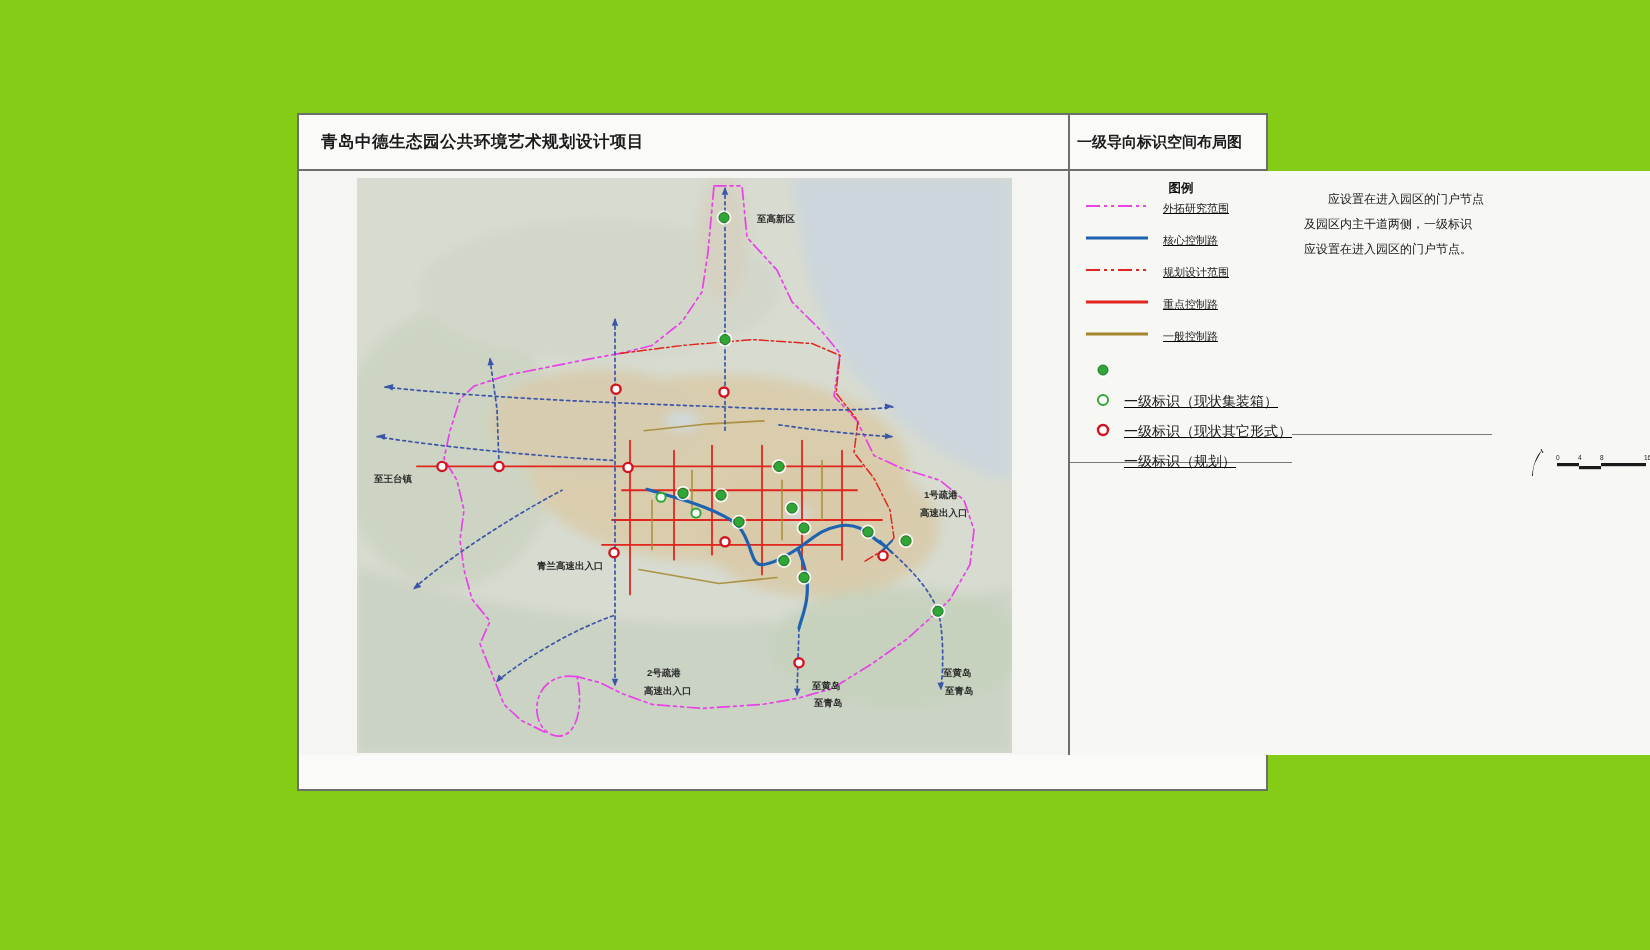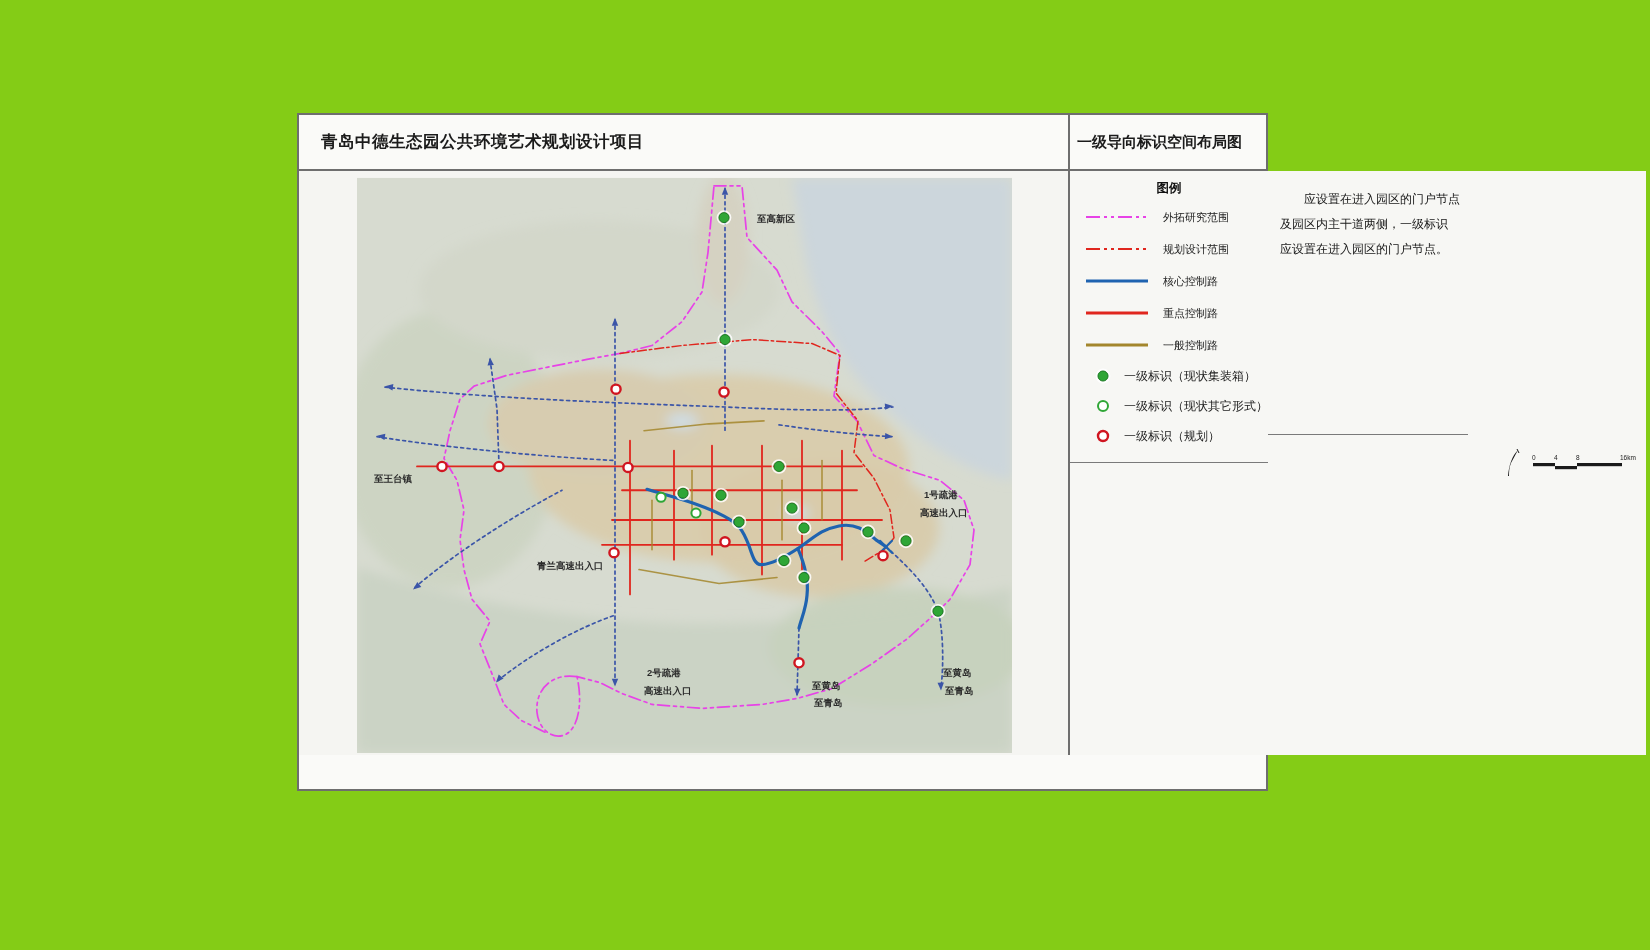--- a/index.html
+++ b/index.html
@@ -9,26 +9,26 @@
         background:#fafaf8;border:2px solid #6e6e6e;}
   .header{display:flex;height:56px;box-sizing:border-box;border-bottom:2px solid #6e6e6e;}
   .title-left{width:771px;box-sizing:border-box;border-right:2px solid #6e6e6e;display:flex;align-items:center;
         padding-left:22px;font-size:16.5px;font-weight:bold;color:#1b1b1b;letter-spacing:.5px;}
   .title-right{flex:1;display:flex;align-items:center;padding-left:7px;font-size:15px;font-weight:bold;color:#1b1b1b;}
   .bodyrow{display:flex;height:584px;}
   .map-cell{width:771px;box-sizing:border-box;border-right:2px solid #6e6e6e;background:#f5f5f2;position:relative;}
   .side-panel{flex:1;display:flex;flex-direction:row;background:#f7f7f4;}
   .legend-box{height:292px;box-sizing:border-box;border-bottom:1.5px solid #7a7a7a;padding-top:9px;}
   .legend-title{text-align:center;font-weight:bold;font-size:12.5px;color:#111;margin-bottom:4px;}
-  .legend-row{display:flex;align-items:center;height:32px;padding-left:13px;}
+  .legend-row{display:flex;height:32px;padding-left:13px;text-decoration:underline;}
   .legend-row.marker{height:30px;padding-left:24px;}
   .legend-row .swatch{width:68px;flex:0 0 68px;}
   .legend-row.marker .swatch{width:22px;flex:0 0 22px;}
   .legend-row .lab{font-size:11px;color:#1c1c1c;white-space:nowrap;margin-left:12px;}
-  .legend-row.marker .lab{margin-left:8px;font-size:12px;}
+  .legend-row.marker .lab{margin-left:8px;font-size:14px;margin-top:32px;}
   .note-box{height:264px;box-sizing:border-box;border-bottom:1.5px solid #7a7a7a;padding:16px 8px 0 12px;}
   .note-line{font-size:12px;line-height:25px;color:#161616;white-space:nowrap;}
   .note-line.indent{text-indent:2em;font-family:Liberation Serif, serif;}
   .nav-box{flex:1;display:flex;align-items:center;padding-left:26px;}
   .footer{height:32px;box-sizing:border-box;border-top:2px solid #6e6e6e;display:flex;align-items:center;
         justify-content:flex-end;padding-right:14px;font-size:14px;font-weight:bold;color:#222;}
   svg text{font-family:"Liberation Sans", sans-serif;}
 </style>
 </head>
 <body>
@@ -215,29 +215,29 @@
           <div class="legend-title">图例</div>
           <div id="legend-lines">
               <div class="legend-row">
                 <svg width="68" height="10" class="swatch">
                   <line x1="3" y1="5" x2="65" y2="5" stroke="#e743e7" stroke-width="2.2" stroke-dasharray="14 4 3 4 3 4"></line>
                 </svg>
                 <span class="lab">外拓研究范围</span>
               </div>
               <div class="legend-row">
                 <svg width="68" height="10" class="swatch">
+                  <line x1="3" y1="5" x2="65" y2="5" stroke="#1f63b0" stroke-width="2.8"></line>
+                </svg>
+                <span class="lab">核心控制路</span>
+              </div>
+              <div class="legend-row">
+                <svg width="68" height="10" class="swatch">
                   <line x1="3" y1="5" x2="65" y2="5" stroke="#e0261e" stroke-width="2.2" stroke-dasharray="14 4 3 4 3 4"></line>
                 </svg>
                 <span class="lab">规划设计范围</span>
-              </div>
-              <div class="legend-row">
-                <svg width="68" height="10" class="swatch">
-                  <line x1="3" y1="5" x2="65" y2="5" stroke="#1f63b0" stroke-width="2.8"></line>
-                </svg>
-                <span class="lab">核心控制路</span>
               </div>
               <div class="legend-row">
                 <svg width="68" height="10" class="swatch">
                   <line x1="3" y1="5" x2="65" y2="5" stroke="#e0261e" stroke-width="2.8"></line>
                 </svg>
                 <span class="lab">重点控制路</span>
               </div>
               <div class="legend-row">
                 <svg width="68" height="10" class="swatch">
                   <line x1="3" y1="5" x2="65" y2="5" stroke="#a3862c" stroke-width="2.8"></line>

